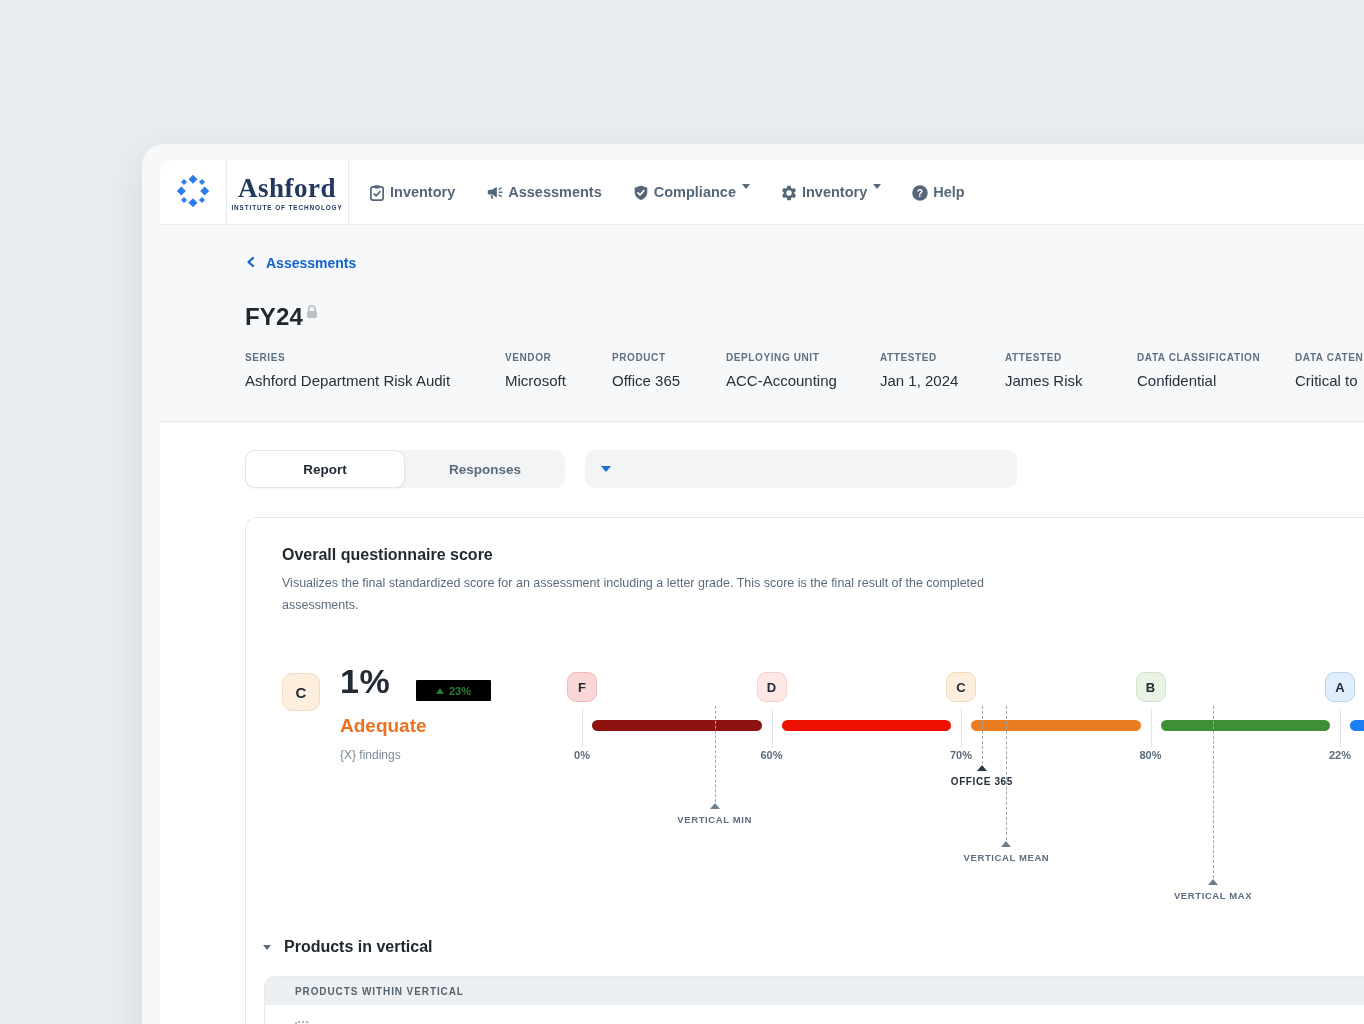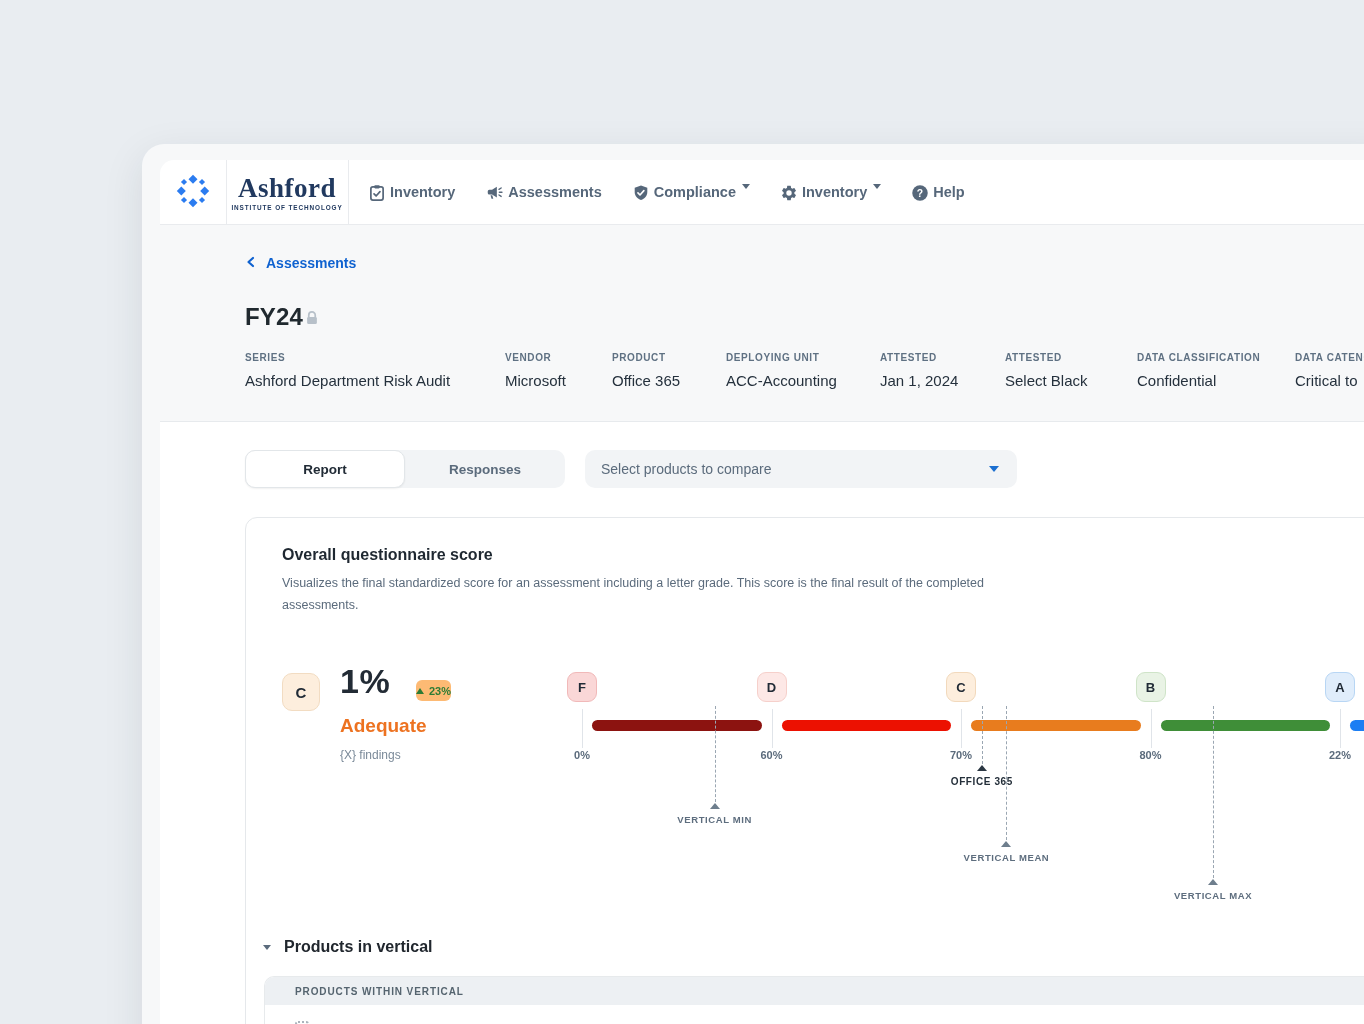--- a/index.html
+++ b/index.html
@@ -28,21 +28,21 @@
   .nav { position:absolute; left:368px; top:160px; height:65px; display:flex; align-items:center; gap:30px; }
   .nav-item { display:flex; align-items:flex-start; gap:4px; color:#56677a; font-size:14.5px;
     font-weight:700; cursor:pointer; }
   .nav-item svg { display:block; }
   .caret { width:0; height:0; border-left:4.5px solid transparent; border-right:4.5px solid transparent;
     border-top:5.5px solid #56677a; margin-left:2px; }
 
   
   .breadcrumb { position:absolute; left:245px; top:255px; display:flex; align-items:center; gap:9px;
     color:#0f62d0; font-size:14px; font-weight:700; cursor:pointer; }
-  .page-title-row { position:absolute; left:245px; top:303px; display:flex; align-items:flex-end; }
+  .page-title-row { position:absolute; left:245px; top:303px; display:flex; align-items:flex-start; }
   .page-title { font-size:24px; font-weight:700; color:#20292f; letter-spacing:.2px; }
   .meta-col { position:absolute; top:352px; }
   .meta-label { font-size:10px; font-weight:700; letter-spacing:.6px; color:#5f7183; white-space:nowrap; }
   .meta-value { font-size:15px; color:#25313d; margin-top:9px; white-space:nowrap; }
 
   
   .tabs { position:absolute; left:245px; top:450px; width:320px; height:38px;
     background:#f2f4f6; border-radius:10px; display:flex; }
   .tab { width:160px; height:38px; display:flex; align-items:center; justify-content:center;
     font-size:13.5px; font-weight:600; color:#5b6b7c; border-radius:10px; cursor:pointer; }
@@ -60,22 +60,22 @@
     background:#fff; border:1px solid #e5e8eb; border-radius:12px; }
   .card-title { position:absolute; left:36px; top:28px; font-size:16px; font-weight:700; color:#1f2831; }
   .card-desc { position:absolute; left:36px; top:54px; width:705px; font-size:12.5px;
     color:#5b6b7c; line-height:22px; }
 
   .grade-chip { position:absolute; left:36px; top:155px; width:38px; height:38px; border-radius:10px;
     background:#fdeedd; border:1px solid #f2dcc2; display:flex; align-items:center; justify-content:center;
     font-size:15px; font-weight:700; color:#212b36; }
   .score-big { position:absolute; left:94px; top:144px; font-size:34px; font-weight:800;
     color:#222b35; letter-spacing:.5px; }
-  .delta-badge { position:absolute; left:170px; top:162px; height:21px; background:#fdba74;
-    border-radius:6px; display:flex; align-items:center; gap:5px; padding:0 0; }
+  .delta-badge { position:absolute; left:170px; top:162px; height:21px; background:#000000;
+    border-radius:1px; display:flex; align-items:center; gap:5px; padding:0 20px; }
   .delta-badge .tri { width:0; height:0; border-left:4.5px solid transparent;
     border-right:4.5px solid transparent; border-bottom:6px solid #2d7b34; }
   .delta-badge .txt { font-size:11px; font-weight:700; color:#2d7b34; }
   .score-rating { position:absolute; left:94px; top:197px; font-size:19px; font-weight:700; color:#ed7220; }
   .score-findings { position:absolute; left:94px; top:230px; font-size:12px; color:#7b8a99; }
 
   
   .scale-area { position:absolute; inset:0; pointer-events:none; }
   .tickline { position:absolute; top:191px; width:1px; height:39px; background:#e0e4e9; }
   .grade-badge { position:absolute; top:154px; width:30px; height:30px; border-radius:9px;
@@ -220,38 +220,37 @@
       <div class="meta-col" style="left: 726px;">
         <div class="meta-label">DEPLOYING UNIT</div>
         <div class="meta-value">ACC-Accounting</div>
       </div>
       <div class="meta-col" style="left: 880px;">
         <div class="meta-label">ATTESTED</div>
         <div class="meta-value">Jan 1, 2024</div>
       </div>
       <div class="meta-col" style="left: 1005px;">
         <div class="meta-label">ATTESTED</div>
-        <div class="meta-value">Select Black</div>
+        <div class="meta-value">James Risk</div>
       </div>
       <div class="meta-col" style="left: 1137px;">
         <div class="meta-label">DATA CLASSIFICATION</div>
         <div class="meta-value">Confidential</div>
       </div>
       <div class="meta-col" style="left: 1295px;">
         <div class="meta-label">DATA CATENC</div>
         <div class="meta-value">Critical to</div>
       </div>
     </div>
 
   <div class="tabs" id="tabs">
       <div class="tab active">Report</div>
       <div class="tab">Responses</div>
     </div>
   <div class="compare-select">
-    <span class="ph">Select products to compare</span>
     <span class="caret-blue"></span>
   </div>
 
   <div class="card">
     <div class="card-title">Overall questionnaire score</div>
     <div class="card-desc">Visualizes the final standardized score for an assessment including a letter grade. This score is the final result of the completed assessments.</div>
 
     <div class="grade-chip">C</div>
     <div class="score-big">1%</div>
     <div class="delta-badge">

